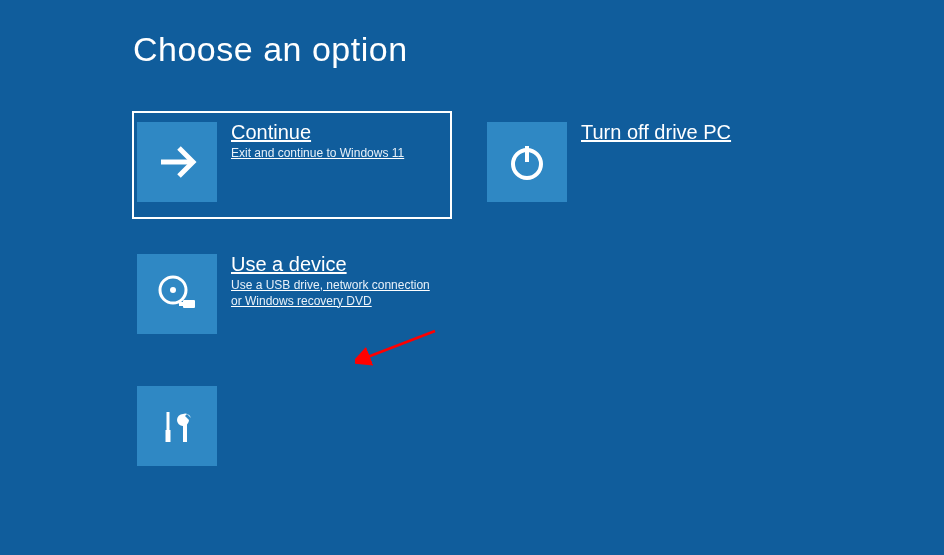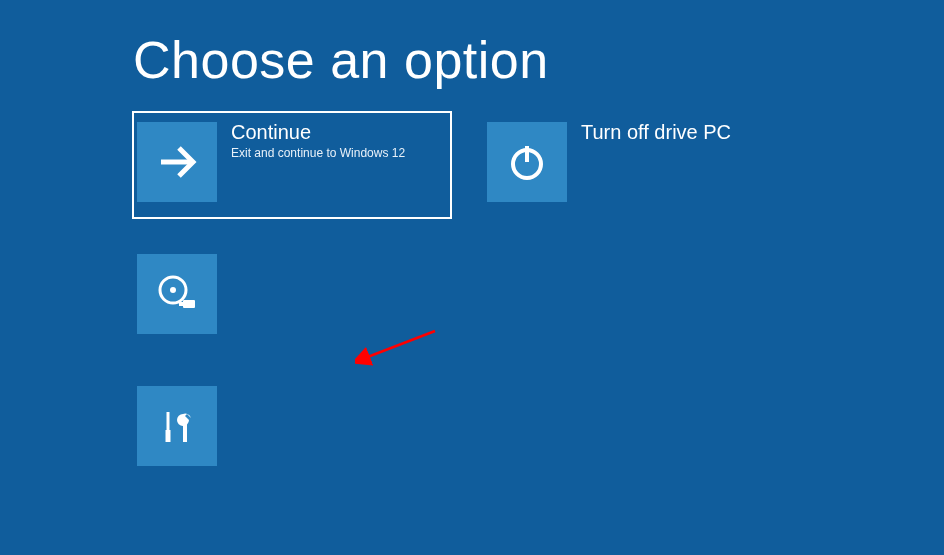--- a/index.html
+++ b/index.html
@@ -9,32 +9,33 @@
       background: #105d9c;
       font-family: "Segoe UI Light", "Segoe UI", Arial, sans-serif;
       color: #ffffff;
       overflow: hidden;
       position: relative;
     }
     .page-title {
       position: absolute;
       left: 133px;
       top: 30px;
-      font-size: 52px;
+      font-size: 34px;
       font-weight: 300;
       letter-spacing: 0.5px;
     }
     .options-grid {
       position: absolute;
       left: 132px;
       top: 111px;
       display: grid;
       grid-template-columns: 320px 320px;
       grid-auto-rows: 108px;
       gap: 24px 30px;
+      text-decoration: underline;
     }
     .option {
       display: flex;
       align-items: flex-start;
       cursor: pointer;
       padding: 3px;
       border: 2px solid transparent;
     }
     .option.selected {
       border: 2px solid #ffffff;
@@ -88,21 +89,21 @@
 
   <div class="option selected" style="grid-column:1;grid-row:1;">
     <div class="icon-tile">
       <svg viewBox="0 0 48 48">
         <line x1="8" y1="24" x2="38" y2="24" stroke-width="5"></line>
         <polyline points="26,10 40,24 26,38" stroke-width="5" stroke-linejoin="miter" fill="none"></polyline>
       </svg>
     </div>
     <div class="option-text">
       <div class="option-title">Continue</div>
-      <div class="option-desc">Exit and continue to Windows 12</div>
+      <div class="option-desc">Exit and continue to Windows 11</div>
     </div>
   </div>
 
   <div class="option" style="grid-column:2;grid-row:1;">
     <div class="icon-tile">
       <svg viewBox="0 0 48 48">
         <circle cx="24" cy="26" r="14" stroke-width="4" fill="none"></circle>
         <line x1="24" y1="8" x2="24" y2="24" stroke-width="4"></line>
       </svg>
     </div>
@@ -112,20 +113,24 @@
   </div>
 
   <div class="option" style="grid-column:1;grid-row:2;">
     <div class="icon-tile">
       <svg viewBox="0 0 48 48">
         <circle cx="20" cy="20" r="13" stroke-width="3" fill="none"></circle>
         <circle cx="20" cy="20" r="3" fill="#ffffff" stroke="none"></circle>
         <rect x="30" y="30" width="12" height="8" rx="1" fill="#ffffff" stroke="none"></rect>
         <rect x="26" y="32" width="4" height="4" fill="#ffffff" stroke="none"></rect>
       </svg>
+    </div>
+    <div class="option-text">
+      <div class="option-title">Use a device</div>
+      <div class="option-desc">Use a USB drive, network connection or Windows recovery DVD</div>
     </div>
   </div>
 
   <div style="grid-column:2;grid-row:2;"></div>
 
   <div class="option" style="grid-column:1;grid-row:3;">
     <div class="icon-tile">
       <svg viewBox="0 0 48 48">
 
         <line x1="15" y1="10" x2="15" y2="28" stroke-width="3"></line>

